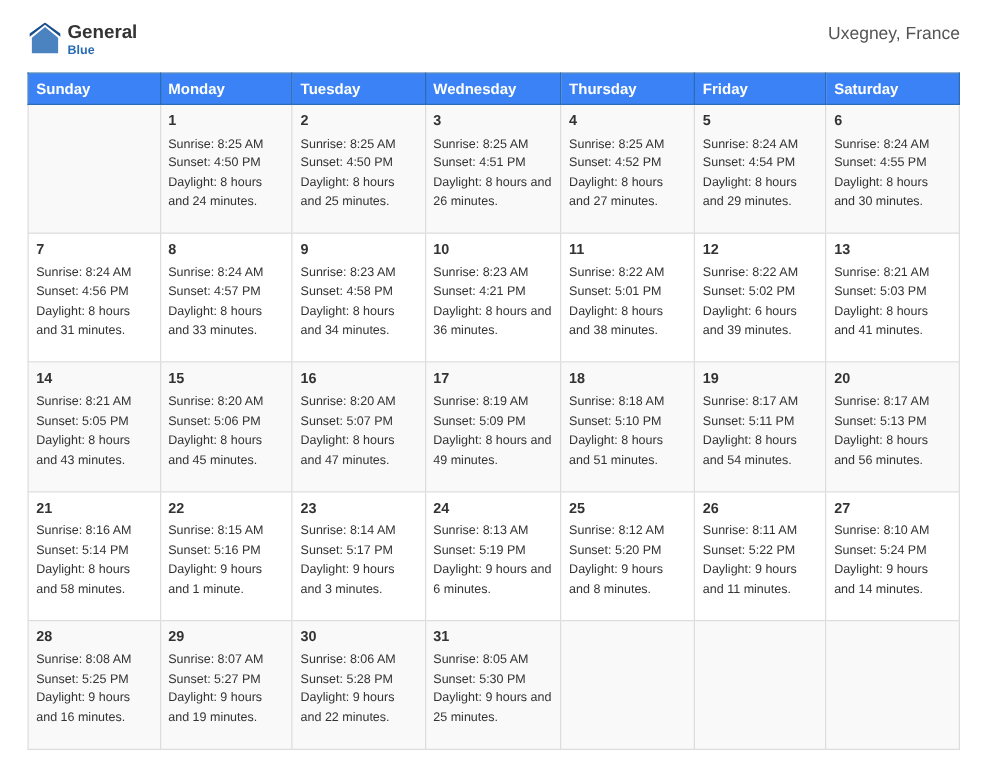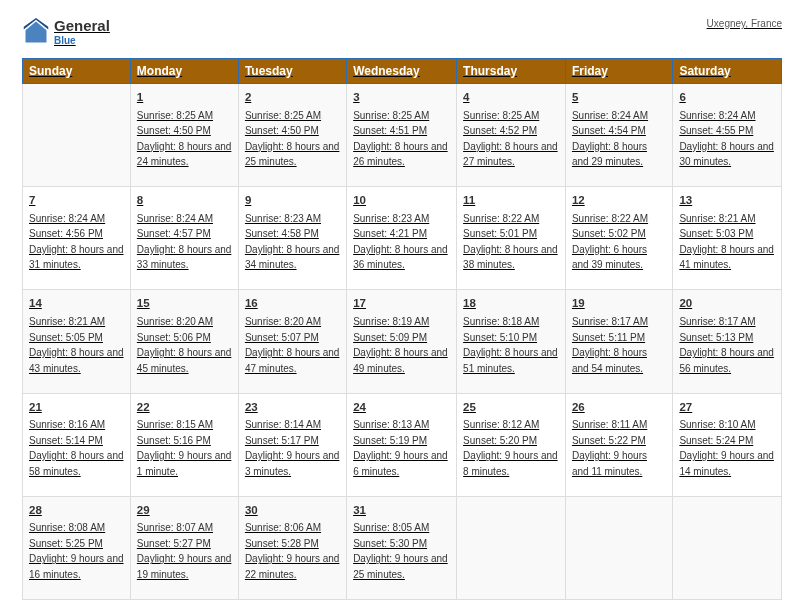--- a/index.html
+++ b/index.html
@@ -6,24 +6,23 @@
     body {
       width: 792px;
       height: 612px;
       font-family: Arial, Helvetica, sans-serif;
       background: #fff;
       overflow: hidden;
     }
     .page {
       width: 792px;
       height: 612px;
-      padding: 18px 10px 12px 22px;
+      padding: 18px 24px 12px 22px;
       display: flex;
       flex-direction: column;
-      text-decoration: underline;
     }
     .header {
       display: flex;
       justify-content: space-between;
       align-items: flex-start;
       margin-bottom: 12px;
     }
     .logo {
       display: flex;
       align-items: center;
@@ -51,31 +50,31 @@
     .title-block {
       text-align: right;
     }
     .title-month {
       font-size: 32px;
       font-weight: bold;
       color: #333;
       line-height: 1.1;
     }
     .title-location {
-      font-size: 10px;
+      font-size: 14px;
       color: #555;
     }
     .calendar {
       width: 100%;
       border-collapse: collapse;
       flex: 1;
       font-size: 10.5px;
     }
     .calendar thead th {
-      background-color: #a16207;
+      background-color: #3b82f6;
       color: #fff;
       padding: 5px 6px;
       text-align: left;
       font-size: 12px;
       font-weight: bold;
       border: 1px solid #2a6db5;
     }
     .calendar tbody tr {
       border-bottom: 1px solid #ddd;
     }

